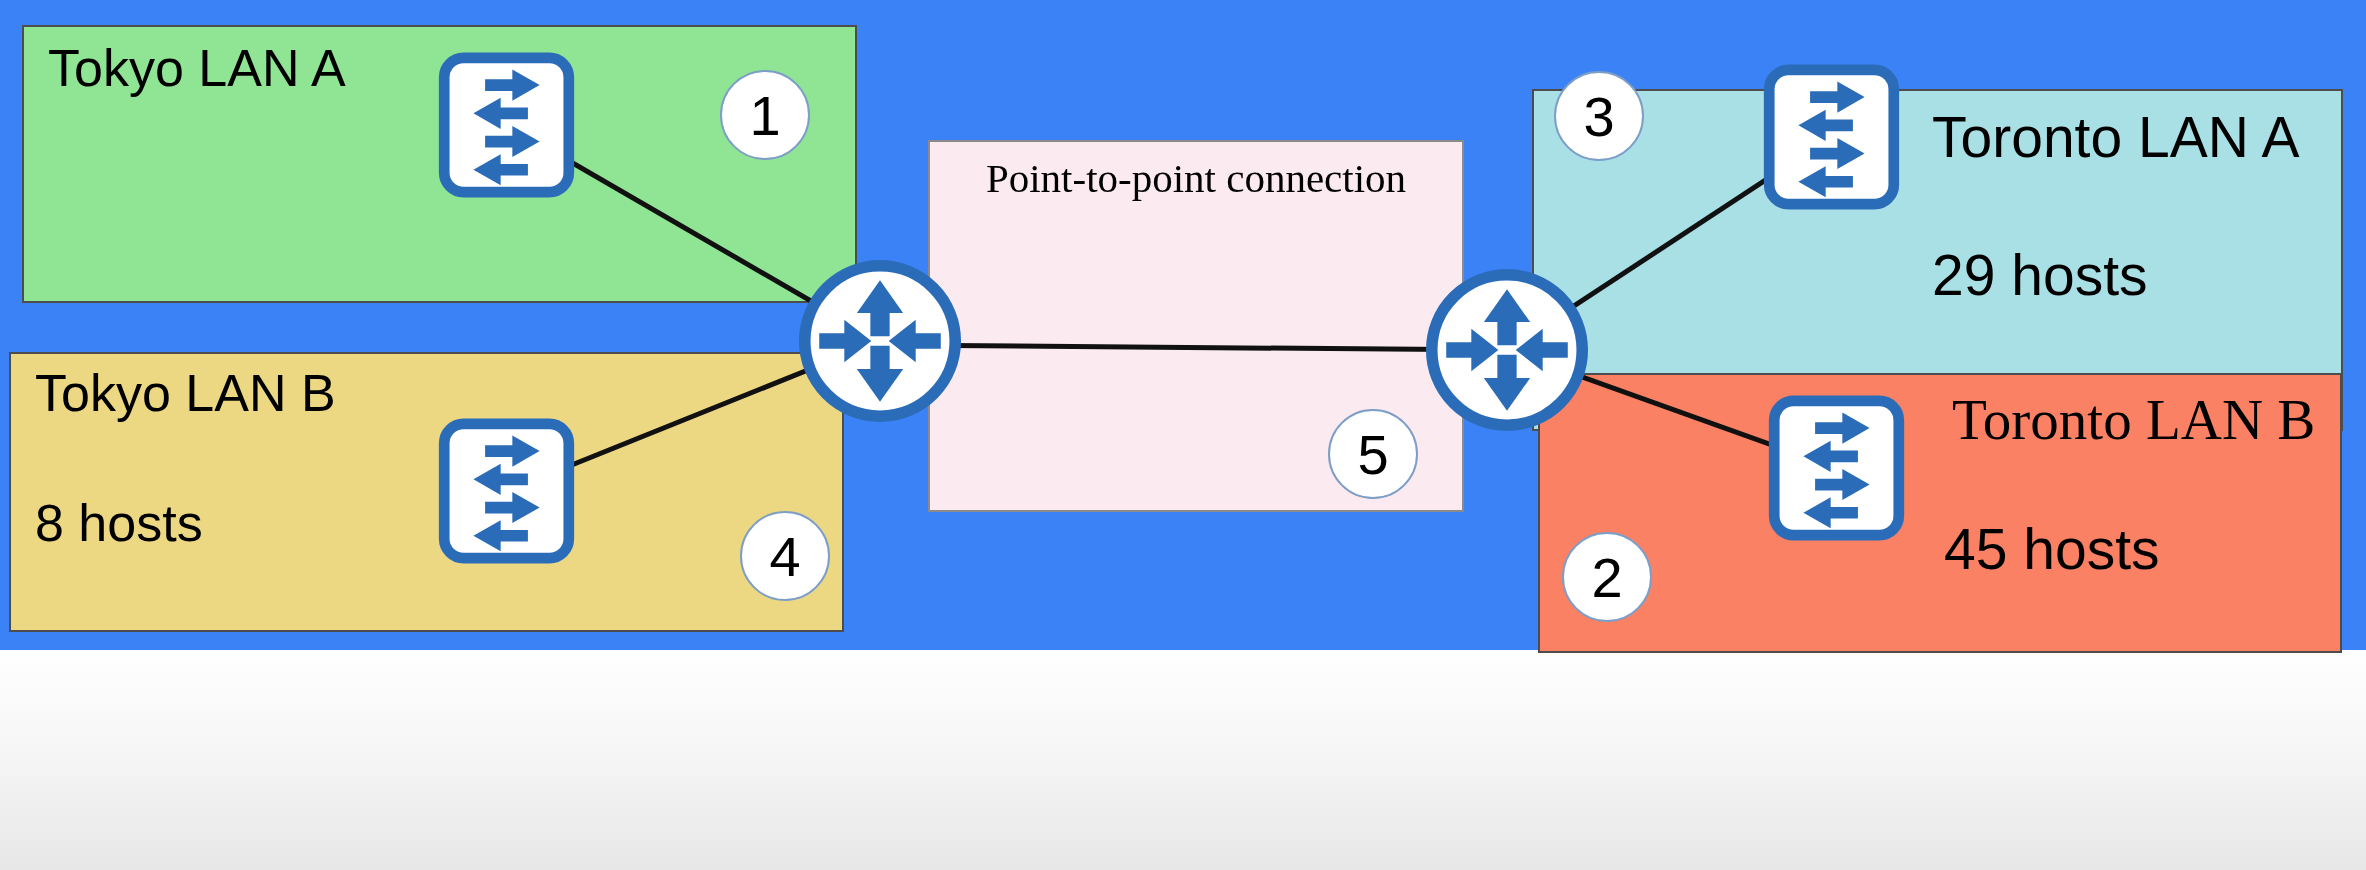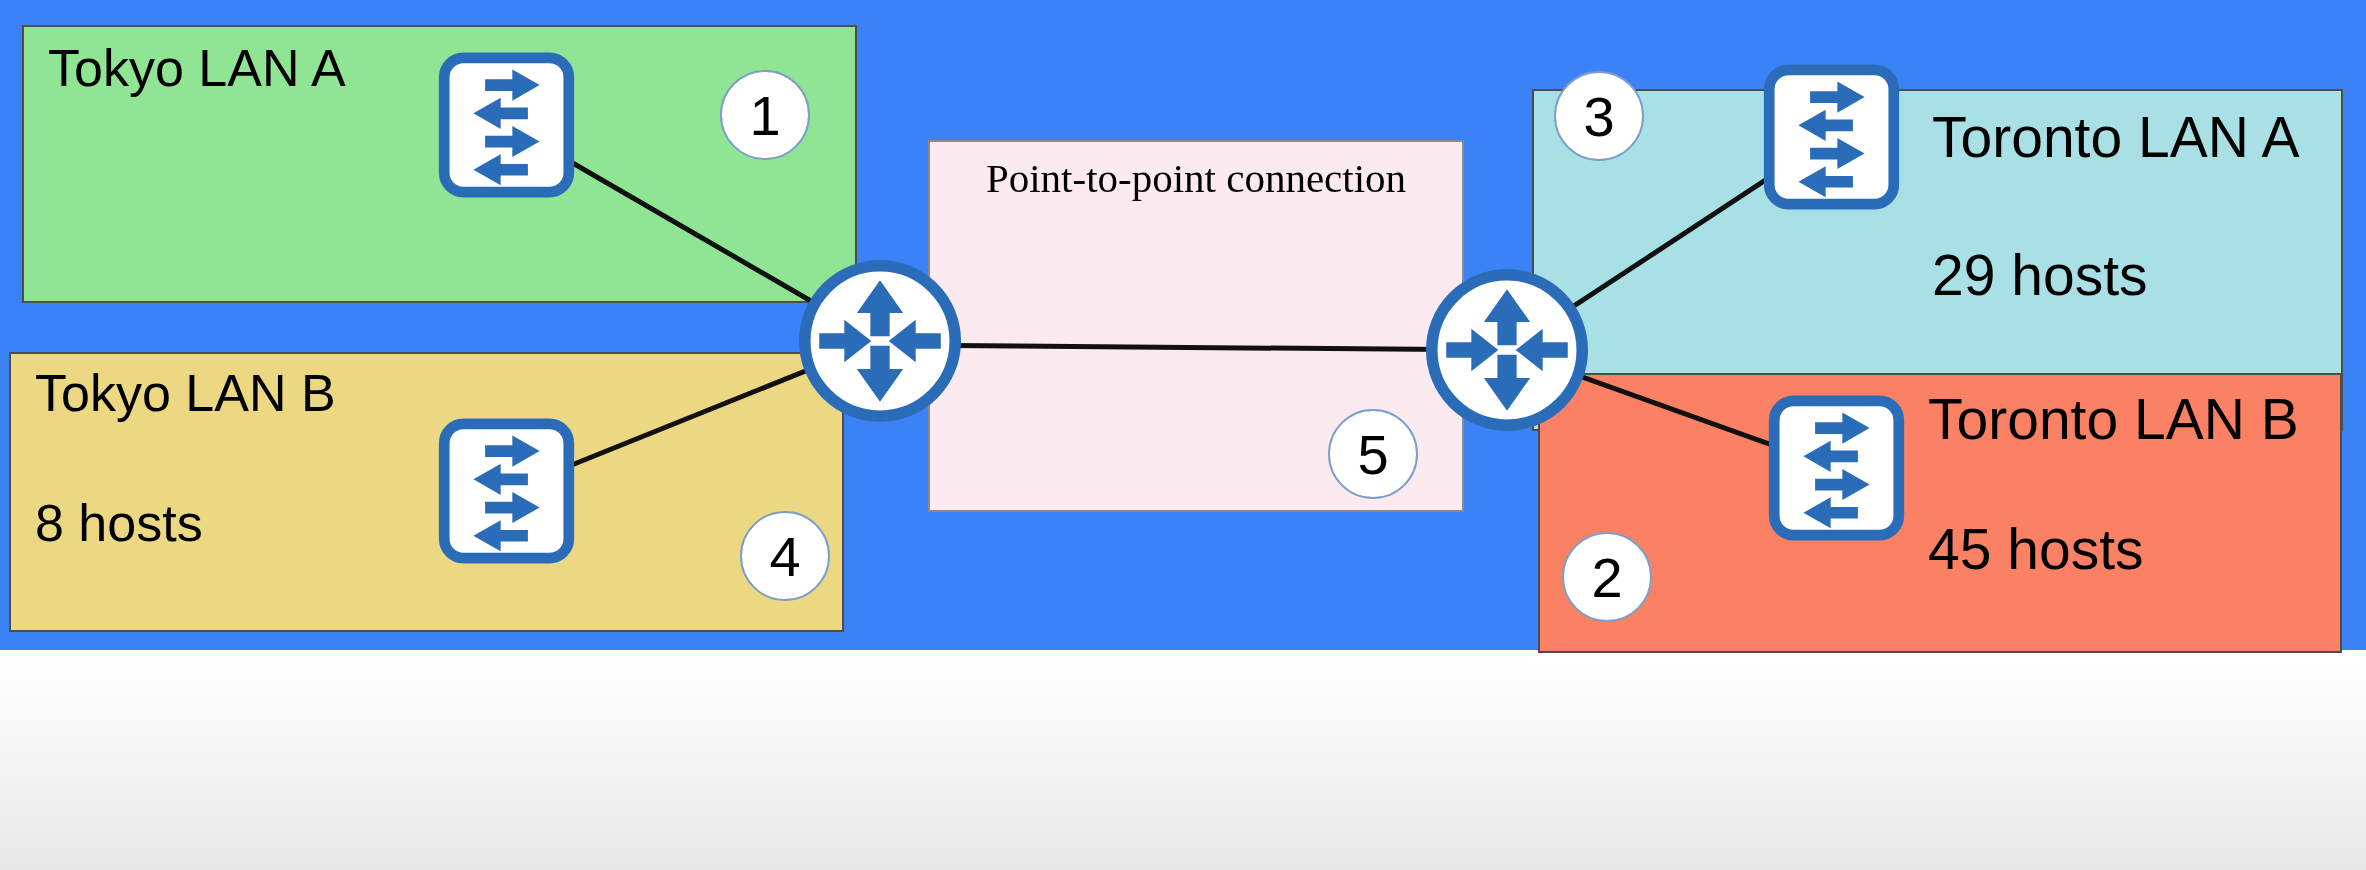--- a/index.html
+++ b/index.html
@@ -53,22 +53,22 @@
     <div class="lan-name" style="left:24px;top:10px;">Tokyo LAN B</div>
     <div class="lan-hosts" style="left:24px;top:140px;">8 hosts</div>
   </div>
 
   <div class="lan-box toronto" style="left: 1532px; top: 45px; width: 811px; height: 342px; background-color: rgb(169, 224, 230); margin-top: 44px;">
     <div class="lan-name" style="left:398px;top:14px;">Toronto LAN A</div>
     <div class="lan-hosts" style="left:398px;top:152px;">29 hosts</div>
   </div>
 
   <div class="lan-box toronto" style="left: 1538px; top: 373px; width: 804px; height: 280px; background-color: rgb(250, 129, 100);">
-    <div class="lan-name" style="left:388px;top:12px;">Toronto LAN B</div>
-    <div class="lan-hosts" style="left:388px;top:142px;">45 hosts</div>
+    <div class="lan-name" style="left:412px;top:12px;font-family:Liberation Serif, serif;">Toronto LAN B</div>
+    <div class="lan-hosts" style="left:404px;top:142px;">45 hosts</div>
   </div>
 
   <div class="p2p-box" style="left: 928px; top: 140px; width: 536px; height: 372px; background-color: rgb(251, 234, 239);">
     <div class="p2p-label">Point-to-point connection</div>
   </div>
 
   <svg class="wires" width="2366" height="870" viewBox="0 0 2366 870">
     <line x1="507" y1="125" x2="880" y2="341" stroke="#111111" stroke-width="5"></line>
     <line x1="507" y1="491" x2="880" y2="341" stroke="#111111" stroke-width="5"></line>
     <line x1="880" y1="345" x2="1507" y2="350" stroke="#111111" stroke-width="5"></line>

